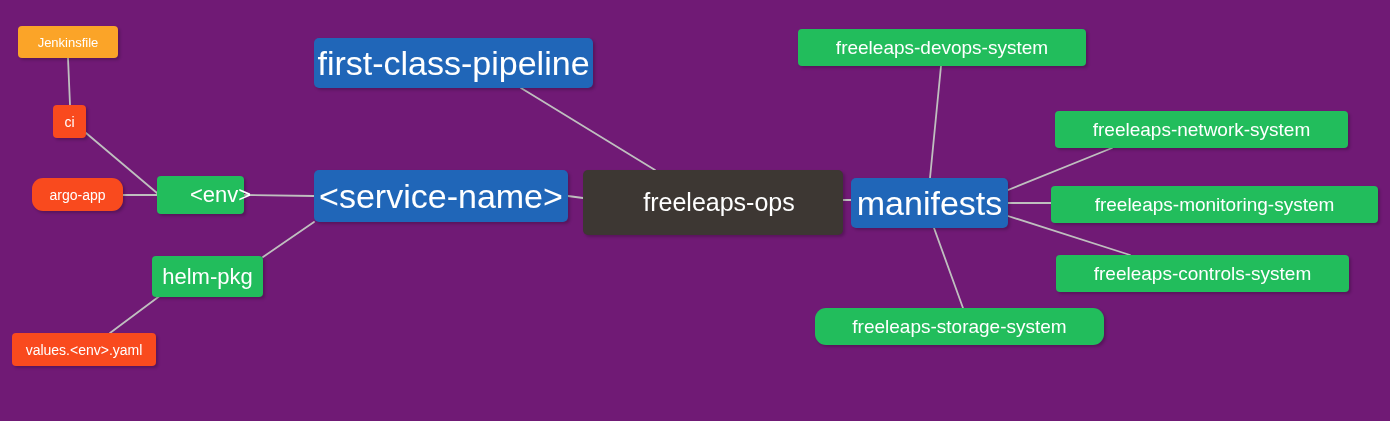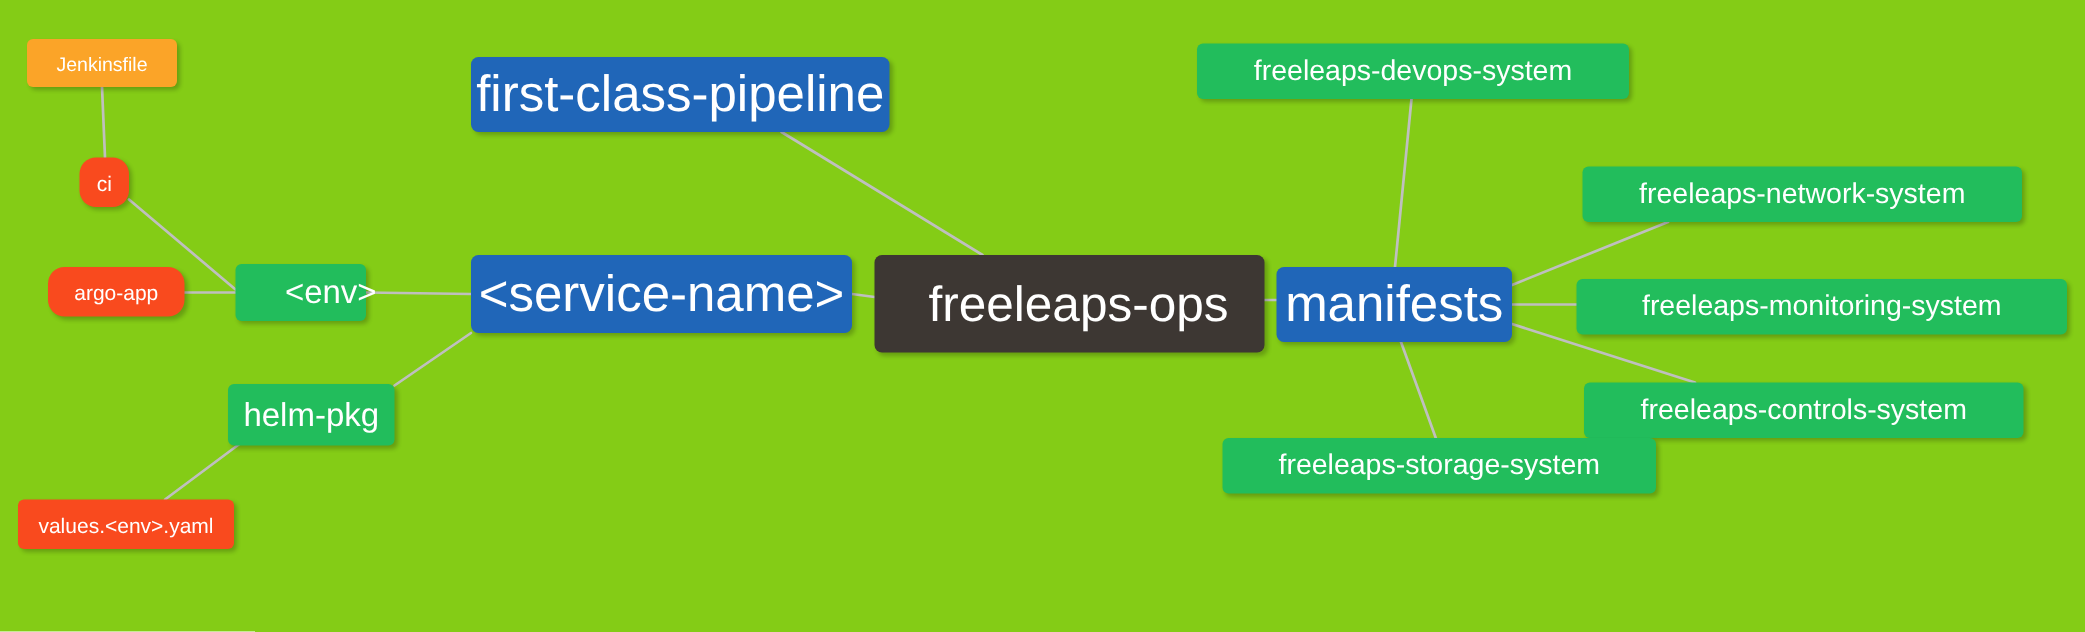--- a/index.html
+++ b/index.html
@@ -4,21 +4,21 @@
 <style>
   html, body {
     margin: 0;
     padding: 0;
     background: #ffffff;
   }
   #canvas {
     position: relative;
     width: 1390px;
     height: 421px;
-    background: #84cc16;
+    background: #701a75;
     overflow: hidden;
     font-family: "Liberation Sans", sans-serif;
   }
   #edges {
     position: absolute;
     left: 0;
     top: 0;
     width: 1390px;
     height: 421px;
     pointer-events: none;
@@ -36,21 +36,21 @@
     line-height: 1;
     z-index: 2;
     cursor: pointer;
     user-select: none;
   }
   .node-label {
     display: block;
     white-space: nowrap;
   }
   
-  .tier-root   { font-size: 33px; border-radius: 5px; padding-left: 12px; }
+  .tier-root   { font-size: 25px; border-radius: 5px; padding-left: 12px; }
   .tier-main   { font-size: 34px; border-radius: 5px; }
   .tier-sub    { font-size: 22px; border-radius: 4px; }
   .tier-leaf   { font-size: 19px; border-radius: 4px; }
   .tier-small  { font-size: 14px; border-radius: 4px; }
   .tier-tiny   { font-size: 13px; border-radius: 4px; }
 </style>
 </head>
 <body>
 
 <div id="canvas">
@@ -67,21 +67,21 @@
       <line x1="930" y1="178" x2="941" y2="66" stroke="#bfbfbf" stroke-width="1.8" stroke-linecap="round"></line>
       <line x1="1008" y1="190" x2="1112" y2="148" stroke="#bfbfbf" stroke-width="1.8" stroke-linecap="round"></line>
       <line x1="1008" y1="203" x2="1051" y2="203" stroke="#bfbfbf" stroke-width="1.8" stroke-linecap="round"></line>
       <line x1="1008" y1="216" x2="1130" y2="255" stroke="#bfbfbf" stroke-width="1.8" stroke-linecap="round"></line>
       <line x1="934" y1="228" x2="963" y2="308" stroke="#bfbfbf" stroke-width="1.8" stroke-linecap="round"></line>
     </svg>
   <div id="node-layer">
       <div class="node tier-tiny" style="left: 18px; top: 26px; width: 100px; height: 32px; background: rgb(251, 164, 40);">
         <span class="node-label">Jenkinsfile</span>
       </div>
-      <div class="node tier-small" style="left: 53px; top: 105px; width: 33px; height: 33px; background: rgb(249, 74, 30); border-radius: 11px;">
+      <div class="node tier-small" style="left: 53px; top: 105px; width: 33px; height: 33px; background: rgb(249, 74, 30);">
         <span class="node-label">ci</span>
       </div>
       <div class="node tier-small" style="left: 32px; top: 178px; width: 91px; height: 33px; background: rgb(249, 74, 30); border-radius: 11px;">
         <span class="node-label">argo-app</span>
       </div>
       <div class="node tier-sub" style="left: 157px; top: 176px; width: 87px; height: 38px; background: rgb(34, 189, 92); padding-left: 40px;">
         <span class="node-label">&lt;env&gt;</span>
       </div>
       <div class="node tier-sub" style="left: 152px; top: 256px; width: 111px; height: 41px; background: rgb(34, 189, 92);">
         <span class="node-label">helm-pkg</span>
@@ -106,17 +106,17 @@
       </div>
       <div class="node tier-leaf" style="left: 1055px; top: 111px; width: 293px; height: 37px; background: rgb(34, 189, 92);">
         <span class="node-label">freeleaps-network-system</span>
       </div>
       <div class="node tier-leaf" style="left: 1051px; top: 186px; width: 327px; height: 37px; background: rgb(34, 189, 92);">
         <span class="node-label">freeleaps-monitoring-system</span>
       </div>
       <div class="node tier-leaf" style="left: 1056px; top: 255px; width: 293px; height: 37px; background: rgb(34, 189, 92);">
         <span class="node-label">freeleaps-controls-system</span>
       </div>
-      <div class="node tier-leaf" style="left: 815px; top: 292px; width: 289px; height: 37px; background: rgb(34, 189, 92);">
+      <div class="node tier-leaf" style="left: 815px; top: 308px; width: 289px; height: 37px; background: rgb(34, 189, 92); border-radius: 11px;">
         <span class="node-label">freeleaps-storage-system</span>
       </div>
     </div>
 </div>
 
 </body></html>

